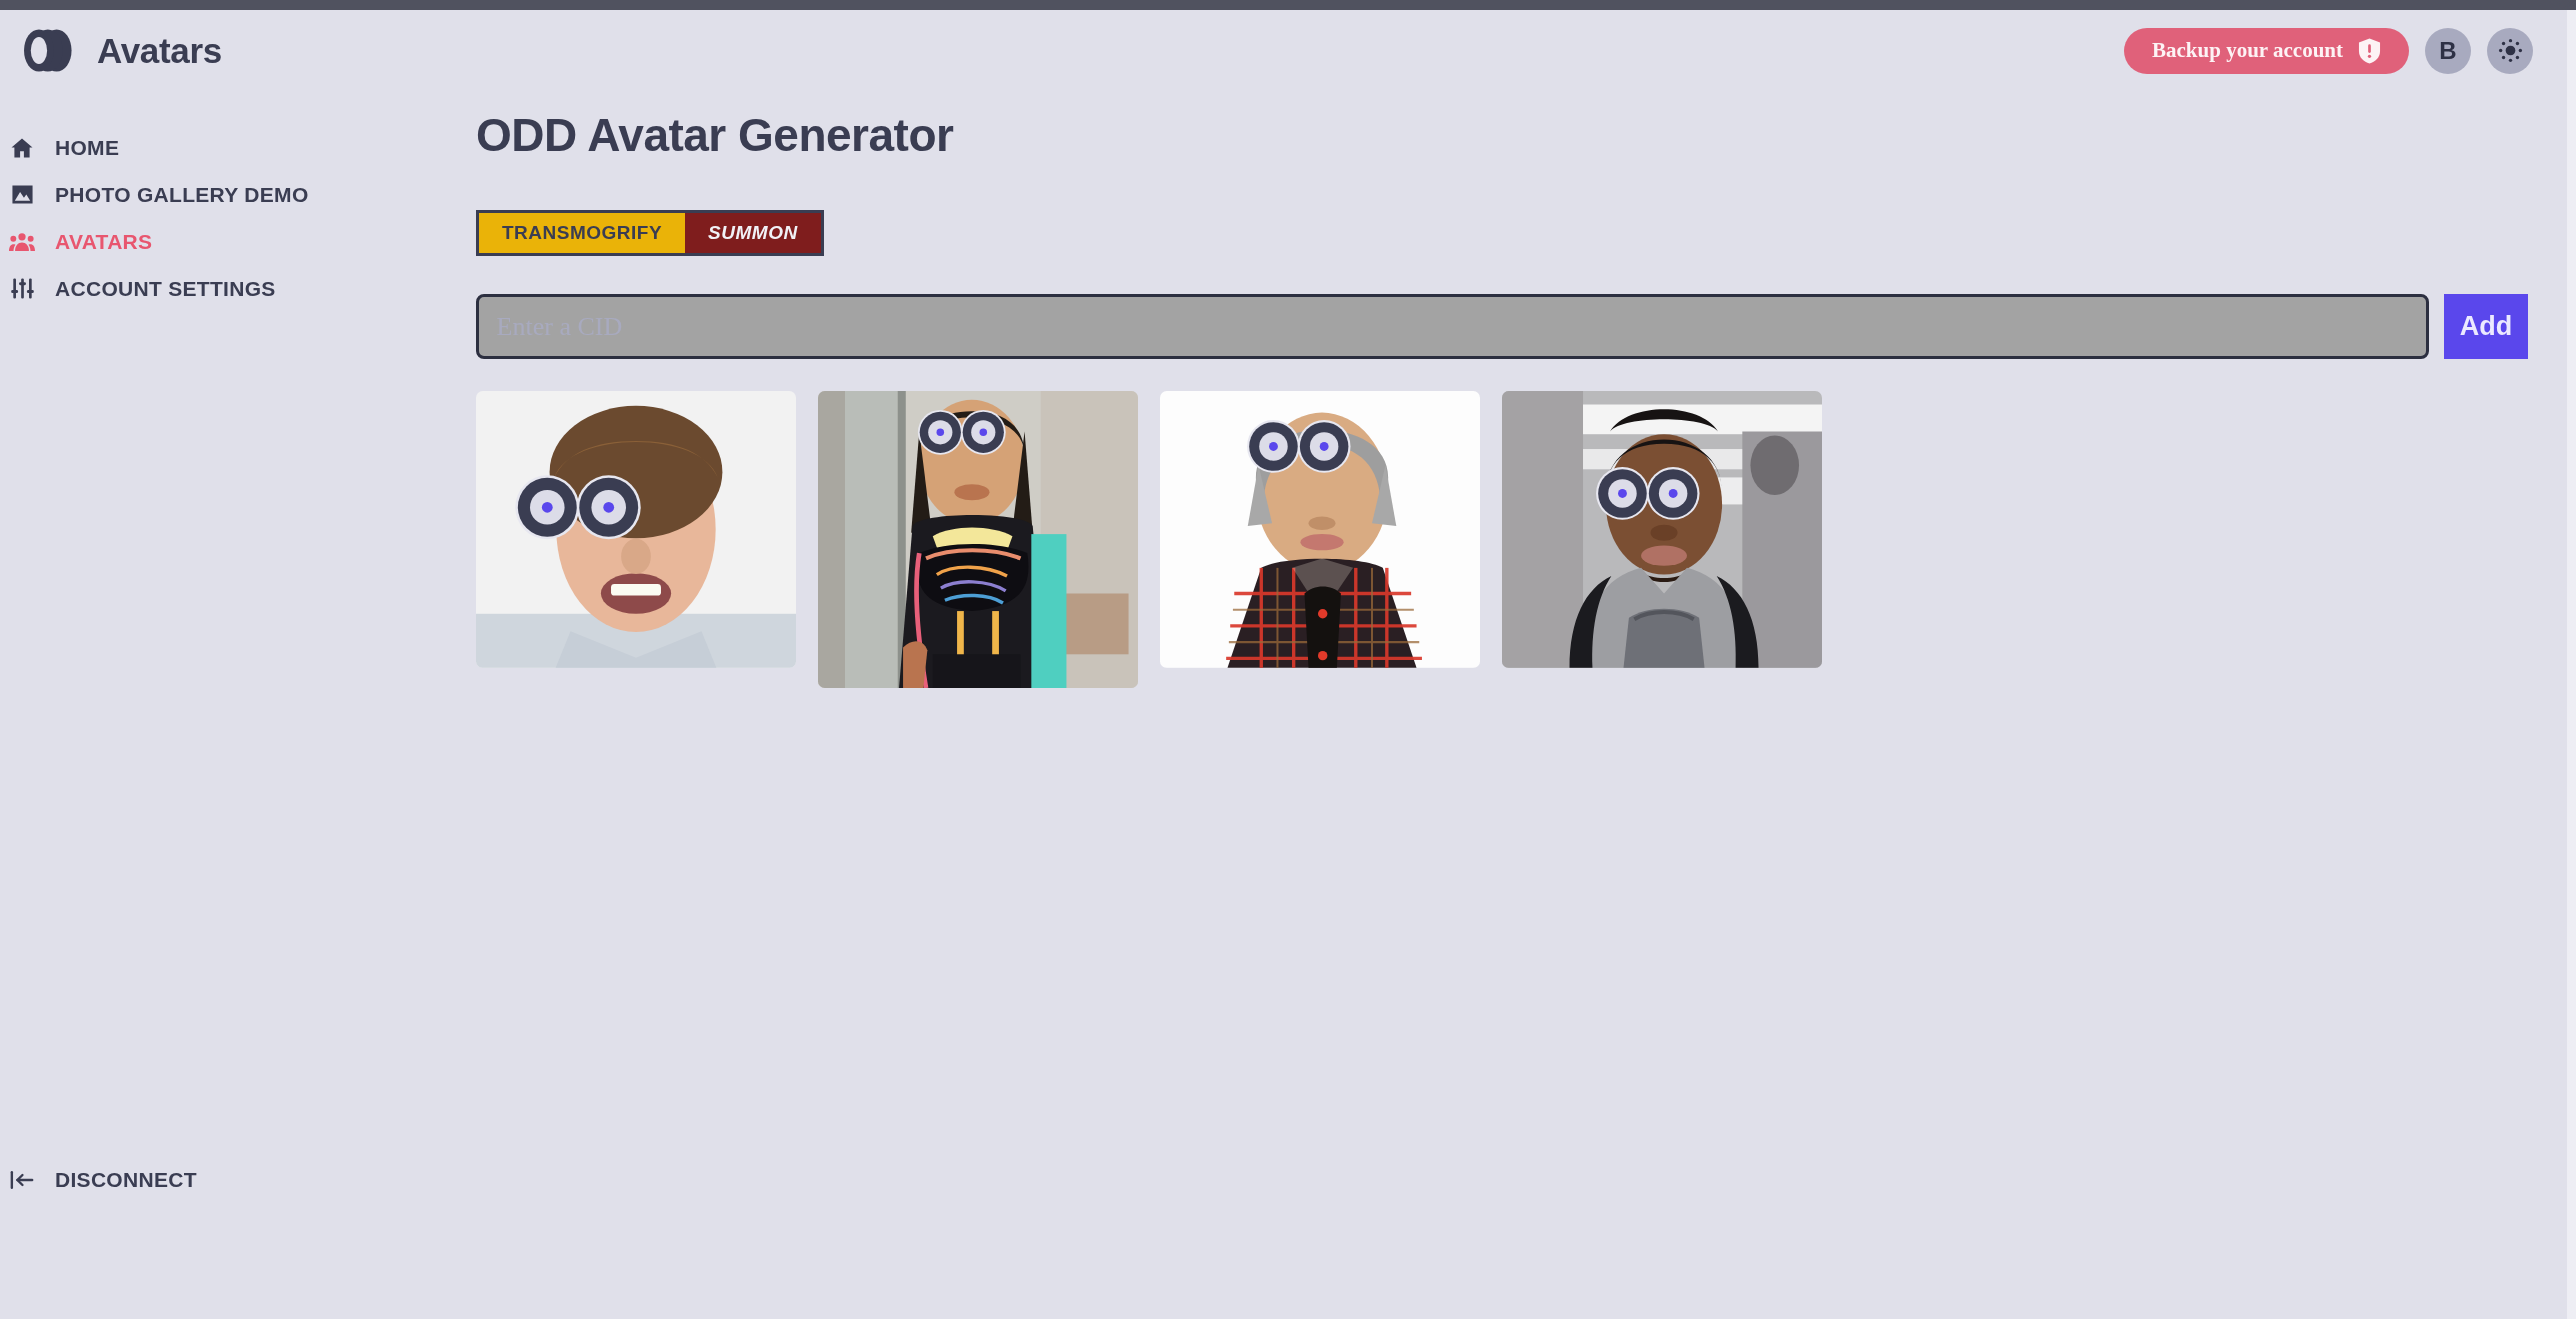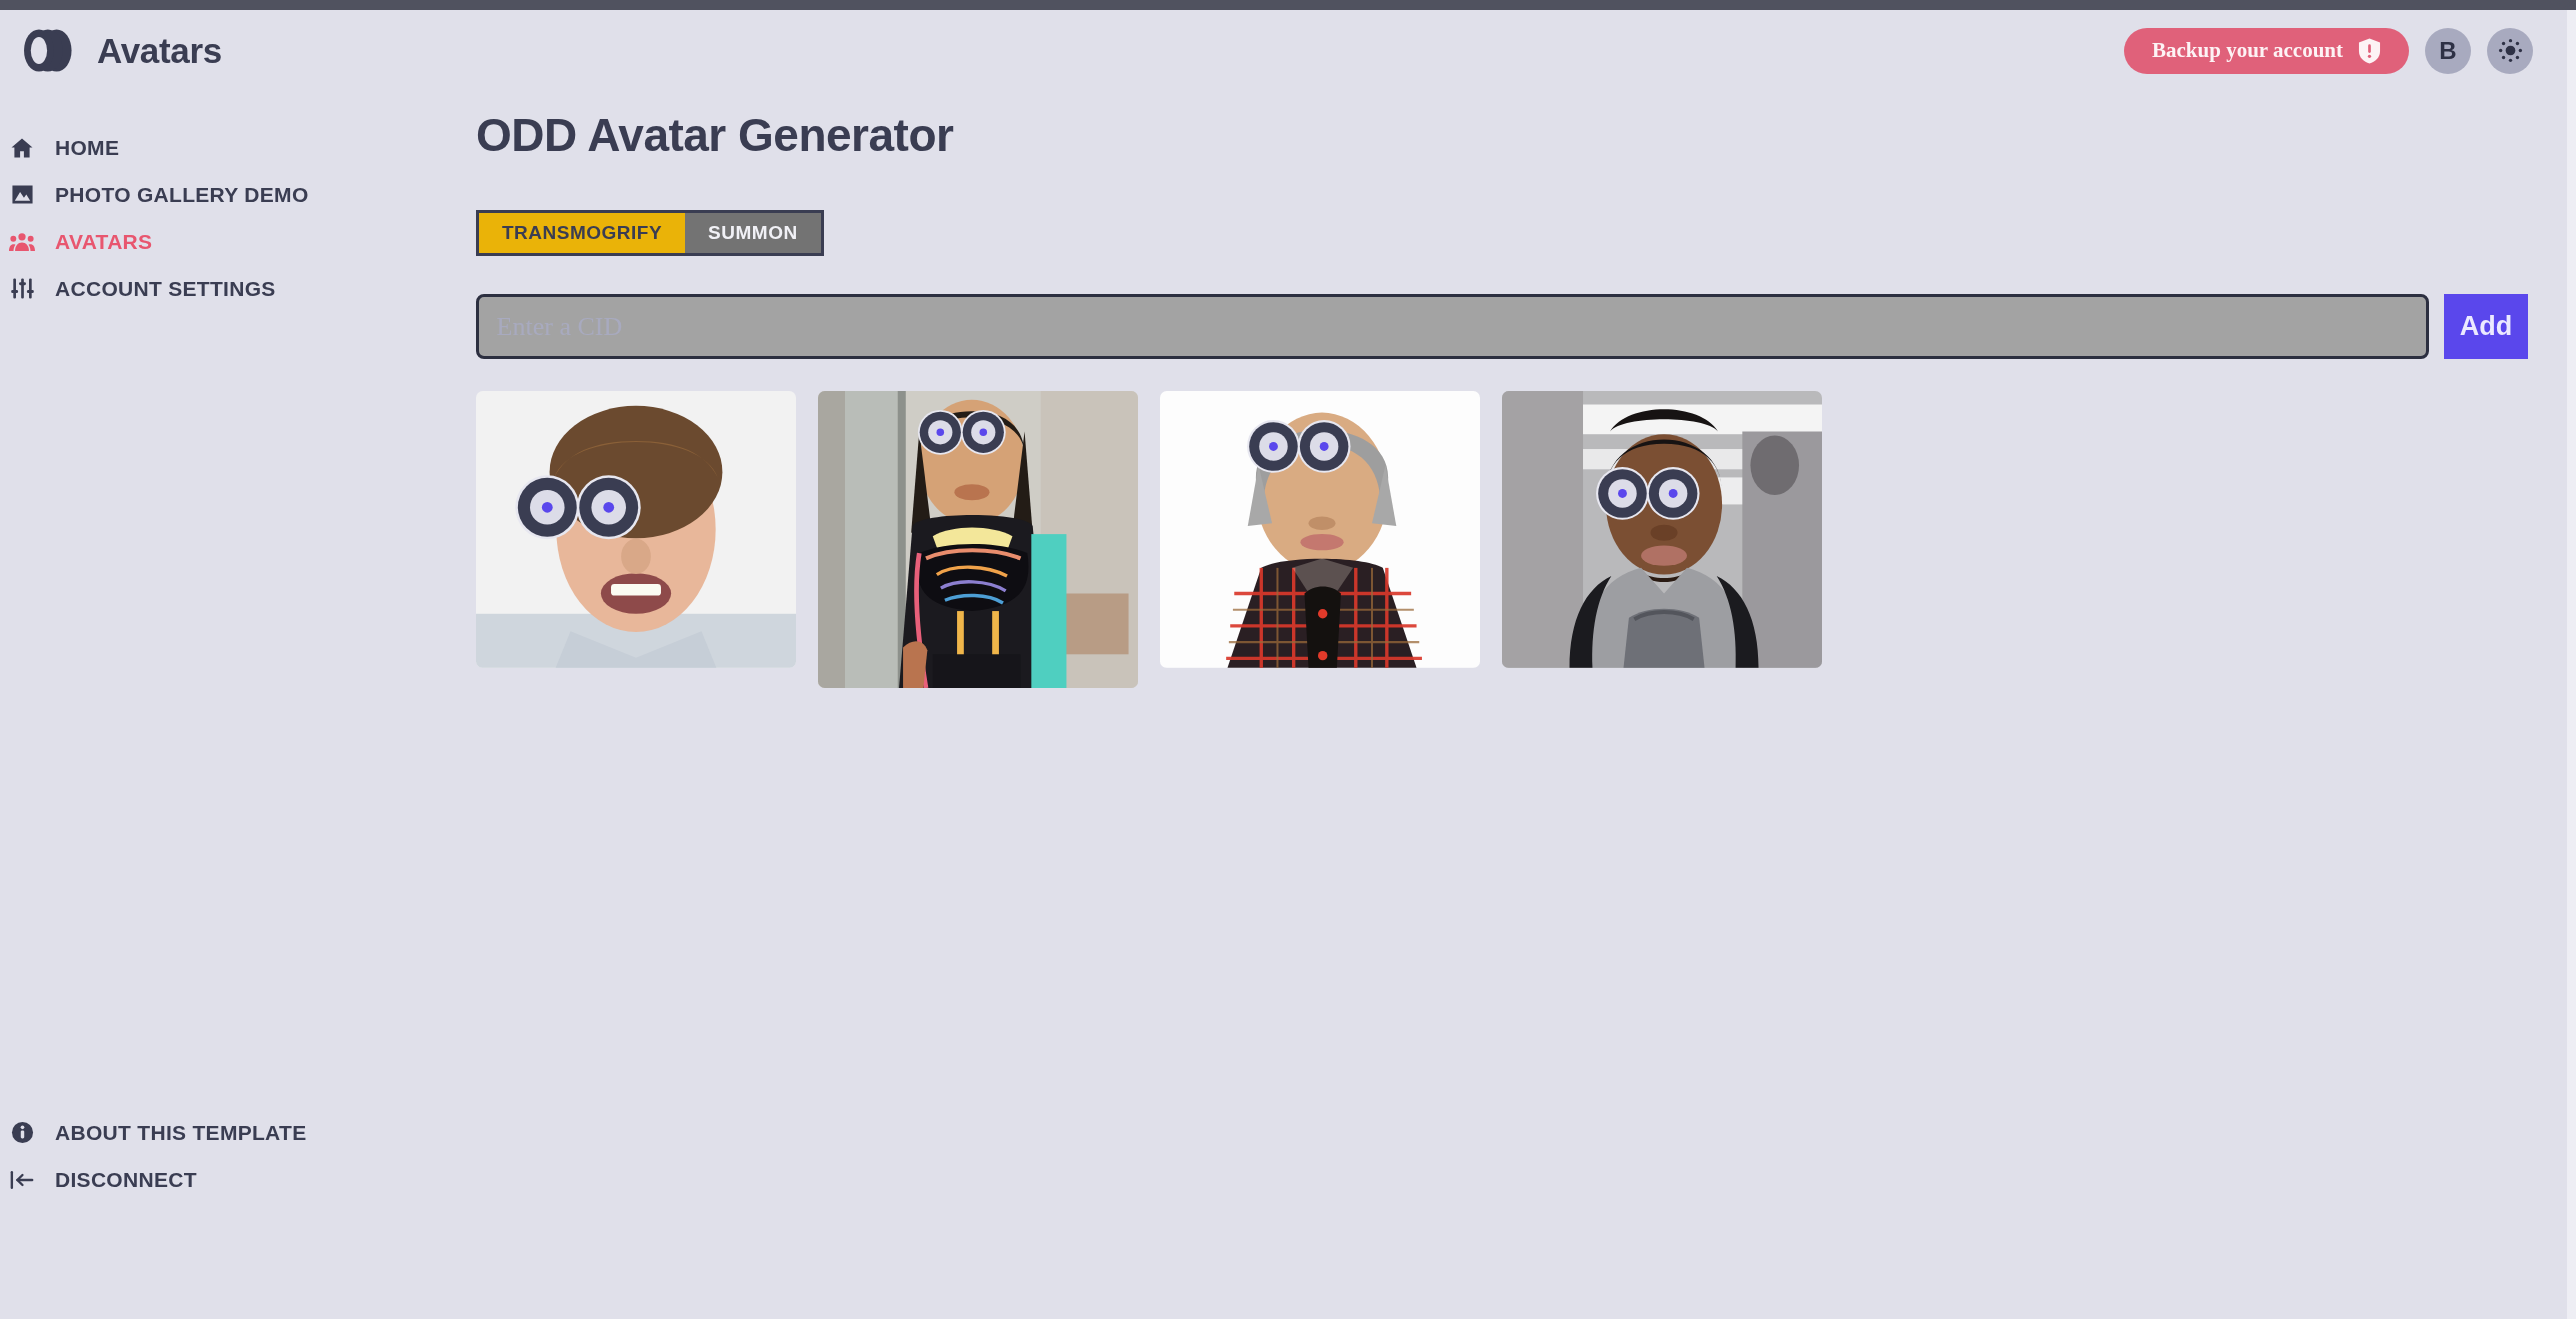--- a/index.html
+++ b/index.html
@@ -170,22 +170,23 @@
     font-size: 19px;
     font-weight: bold;
     letter-spacing: 0.5px;
     cursor: pointer;
     background: #eab308;
     color: #3a3d52;
     border: none;
     font-family: "Liberation Sans", sans-serif;
   }
   .tab.selected {
-    background: #737373;
+    background: #7f1d1d;
     color: #f1f1f6;
+    font-style: italic;
   }
 
   
   .input-row {
     display: flex;
     align-items: stretch;
     gap: 15px;
     margin-bottom: 32px;
     width: 2052px;
   }
@@ -334,30 +335,20 @@
           <rect x="0.2" y="13.6" width="7.2" height="3.1" rx="1.4"></rect>
           <rect x="8.4" y="5.4" width="7.2" height="3.1" rx="1.4"></rect>
           <rect x="16.6" y="13.6" width="7.2" height="3.1" rx="1.4"></rect>
         </svg>
       </span>
       <span class="nav-label">ACCOUNT SETTINGS</span>
     </div>
   </div>
 
   <div class="nav-bottom">
-    <div class="nav-item">
-      <span class="nav-icon">
-        <svg width="23" height="23" viewBox="0 0 24 24" fill="#3a3d52">
-          <circle cx="12" cy="12" r="11"></circle>
-          <circle cx="12" cy="6.6" r="1.9" fill="#e0e0ea"></circle>
-          <rect x="10.2" y="9.8" width="3.6" height="8.4" rx="1.4" fill="#e0e0ea"></rect>
-        </svg>
-      </span>
-      <span class="nav-label">ABOUT THIS TEMPLATE</span>
-    </div>
 
     <div class="nav-item">
       <span class="nav-icon">
         <svg width="24" height="20" viewBox="0 0 26 20" fill="none" stroke="#3a3d52" stroke-width="2.6" stroke-linecap="round" stroke-linejoin="round">
           <path d="M2 1.5 V18.5"></path>
           <path d="M24 10 H8"></path>
           <path d="M13.5 4.6 L8 10 L13.5 15.4"></path>
         </svg>
       </span>
       <span class="nav-label">DISCONNECT</span>

